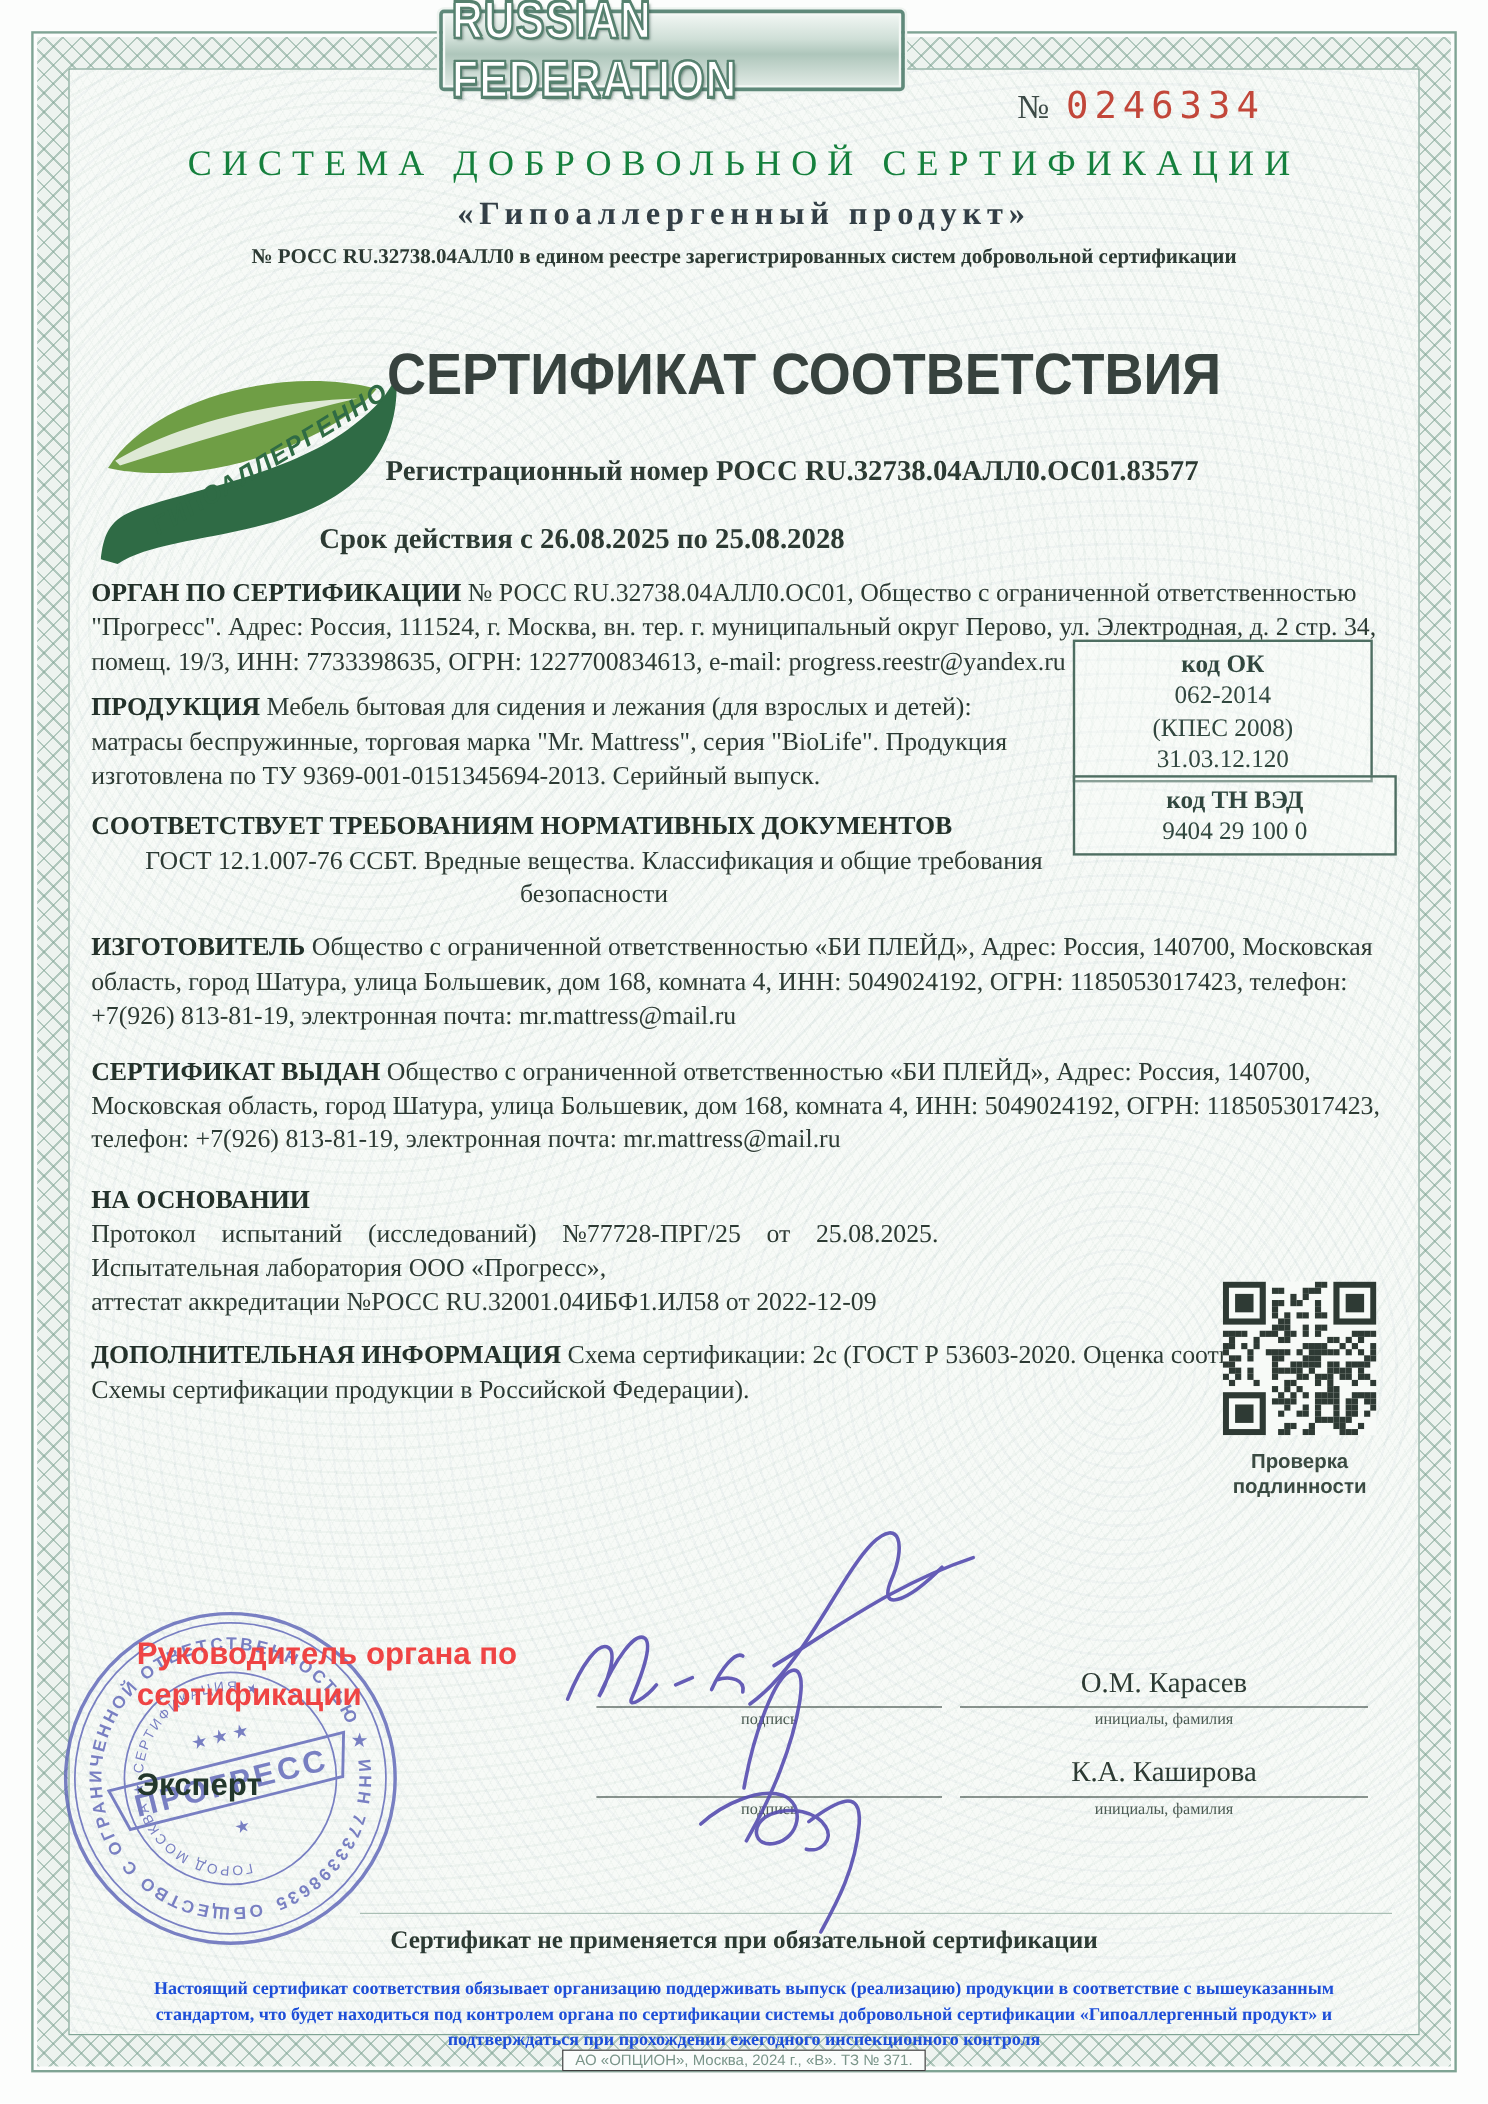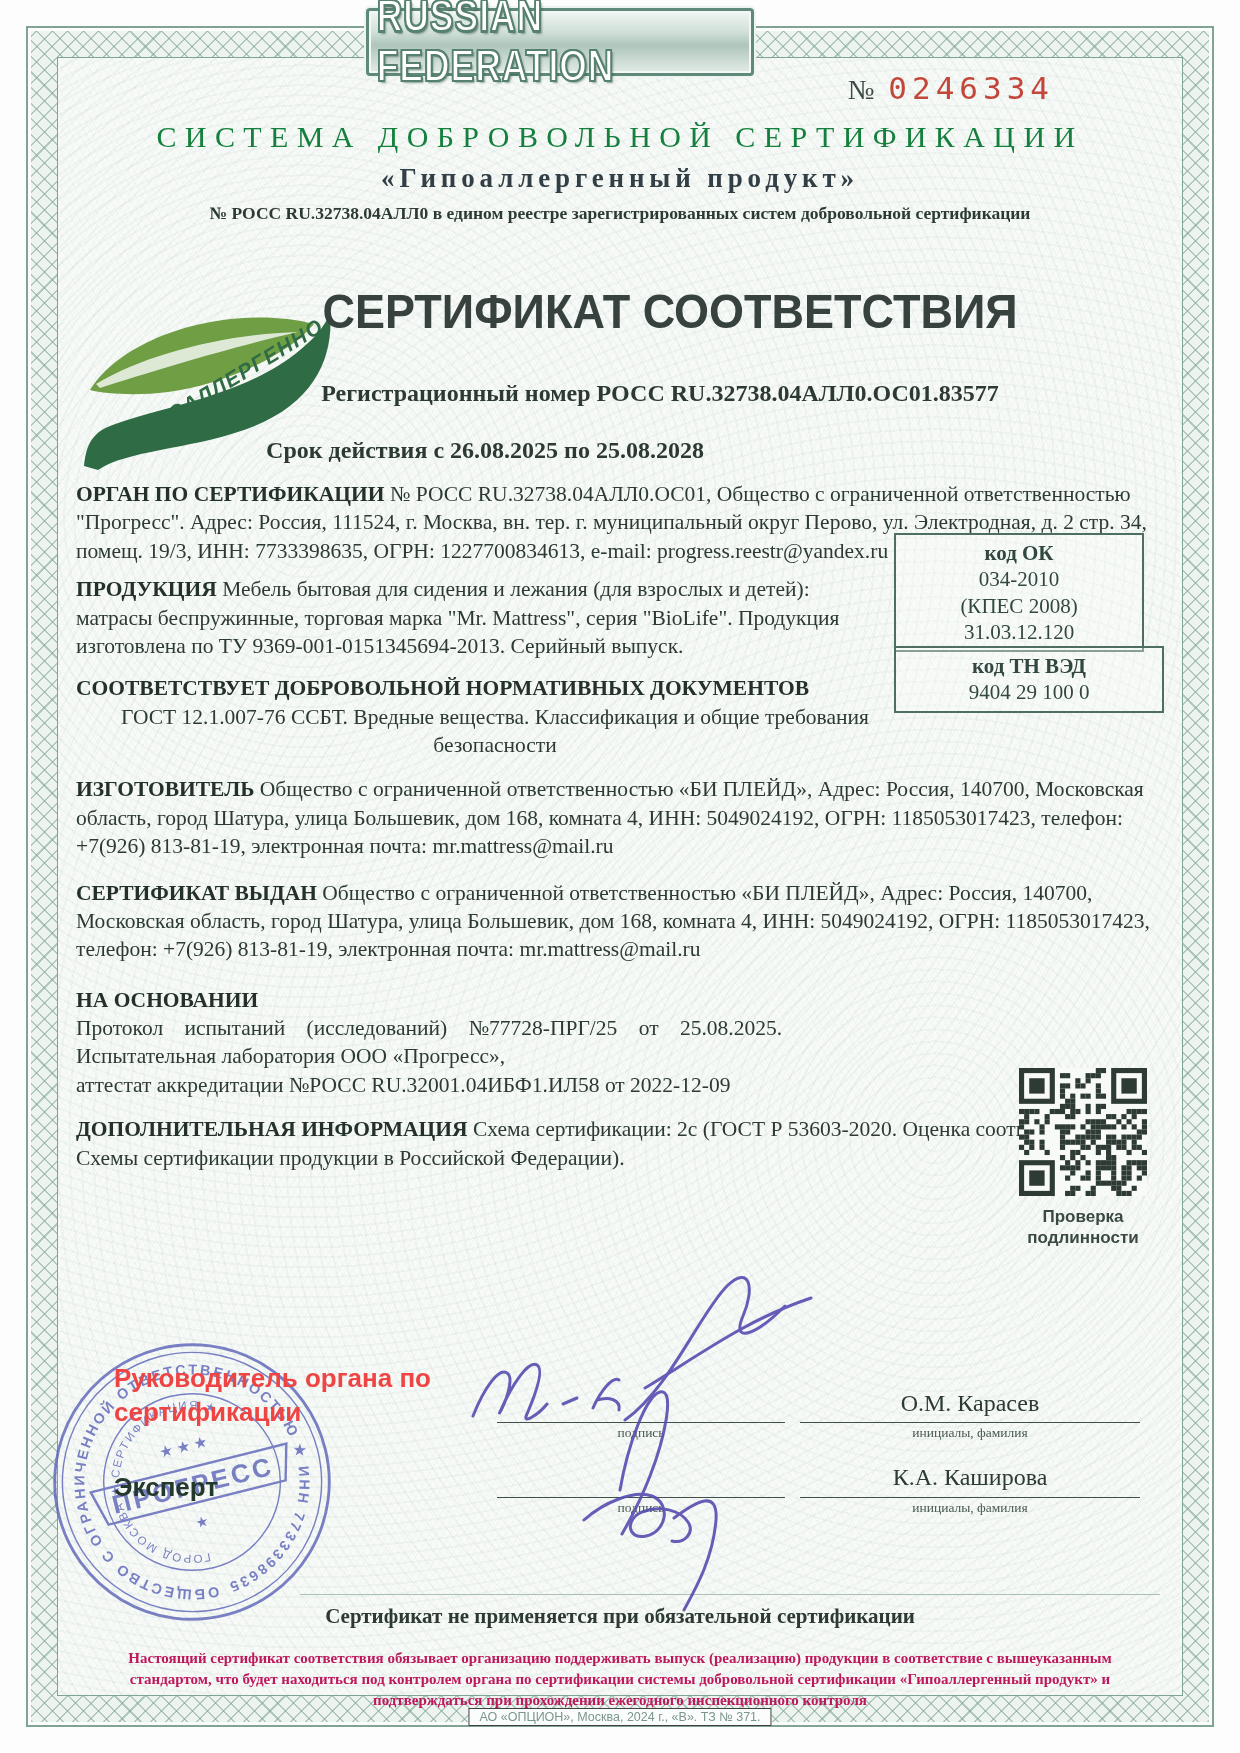--- a/index.html
+++ b/index.html
@@ -87,21 +87,21 @@
   .sig-svg{position:absolute;z-index:8;pointer-events:none;}
   .sig1{left:455px;top:1258px;width:380px;height:175px;}
   .sig2{left:528px;top:1378px;width:250px;height:240px;}
   .stamp{position:absolute;left:48px;top:1338px;width:288px;height:288px;z-index:6;opacity:.82;
       transform:rotate(-14deg);}
   
   .sep-line{position:absolute;top:1594px;left:300px;right:80px;border-top:1px solid #aabfb5;z-index:5;}
   .no-oblig{position:absolute;top:1604px;left:0;width:100%;text-align:center;z-index:7;
       font-size:21px;font-weight:bold;color:#2c3a33;}
   .disclaimer{position:absolute;top:1648px;left:86px;width:1068px;z-index:5;text-align:center;
-      font-size:15px;font-weight:bold;color:#be185d;line-height:1.4;}
+      font-size:15px;font-weight:bold;color:#1d4ed8;line-height:1.4;}
   .print-info{position:absolute;bottom:27px;left:50%;transform:translateX(-50%);z-index:9;
       font-family:"Liberation Sans", sans-serif;font-size:12.5px;color:#7a958a;
       border:1px solid #404040;background:#fbfdfc;padding:1px 10px;white-space:nowrap;}
 </style>
 </head>
 <body>
 
 <div class="page">
 
   <div class="frame-outer"></div>
@@ -131,36 +131,36 @@
     </text>
   </svg>
 
   <div class="main-title">СЕРТИФИКАТ СООТВЕТСТВИЯ</div>
   <div class="reg-line">Регистрационный номер РОСС RU.32738.04АЛЛ0.ОС01.83577</div>
   <div class="validity">Срок действия с 26.08.2025 по 25.08.2028</div>
 
   <div class="sections">
     <p><span class="sec-label">ОРГАН ПО СЕРТИФИКАЦИИ</span> <span>№ РОСС RU.32738.04АЛЛ0.ОС01, Общество с ограниченной ответственностью "Прогресс". Адрес: Россия, 111524, г. Москва, вн. тер. г. муниципальный округ Перово, ул. Электродная, д. 2 стр. 34, помещ. 19/3, ИНН: 7733398635, ОГРН: 1227700834613, e-mail: progress.reestr@yandex.ru</span></p>
     <p class="p-product"><span class="sec-label">ПРОДУКЦИЯ</span> <span>Мебель бытовая для сидения и лежания (для взрослых и детей): матрасы беспружинные, торговая марка "Mr. Mattress", серия "BioLife". Продукция изготовлена по ТУ 9369-001-0151345694-2013. Серийный выпуск.</span></p>
-    <p class="p-conforms"><span class="sec-label">СООТВЕТСТВУЕТ ДОБРОВОЛЬНОЙ НОРМАТИВНЫХ ДОКУМЕНТОВ</span><br>
+    <p class="p-conforms"><span class="sec-label">СООТВЕТСТВУЕТ ТРЕБОВАНИЯМ НОРМАТИВНЫХ ДОКУМЕНТОВ</span><br>
       <span class="p-conforms-text" style="display:inline-block;text-align:center;">ГОСТ 12.1.007-76 ССБТ. Вредные вещества. Классификация и общие требования безопасности</span></p>
     <p class="p-mfr"><span class="sec-label">ИЗГОТОВИТЕЛЬ</span> <span>Общество с ограниченной ответственностью «БИ ПЛЕЙД», Адрес: Россия, 140700, Московская область, город Шатура, улица Большевик, дом 168, комната 4, ИНН: 5049024192, ОГРН: 1185053017423, телефон: +7(926) 813-81-19, электронная почта: mr.mattress@mail.ru</span></p>
     <p class="p-issued"><span class="sec-label">СЕРТИФИКАТ ВЫДАН</span> <span>Общество с ограниченной ответственностью «БИ ПЛЕЙД», Адрес: Россия, 140700, Московская область, город Шатура, улица Большевик, дом 168, комната 4, ИНН: 5049024192, ОГРН: 1185053017423, телефон: +7(926) 813-81-19, электронная почта: mr.mattress@mail.ru</span></p>
     <p class="p-basis">
       <span class="sec-label">НА ОСНОВАНИИ</span><br>
       <span class="basis-line1">Протокол испытаний (исследований) №77728-ПРГ/25 от 25.08.2025.</span><br>
       <span>Испытательная лаборатория ООО «Прогресс»,</span><br>
       <span>аттестат аккредитации №РОСС RU.32001.04ИБФ1.ИЛ58 от 2022-12-09</span>
     </p>
     <p class="p-add"><span class="sec-label">ДОПОЛНИТЕЛЬНАЯ ИНФОРМАЦИЯ</span> <span>Схема сертификации: 2с (ГОСТ Р 53603-2020. Оценка соответствия. Схемы сертификации продукции в Российской Федерации).</span></p>
   </div>
 
   <div class="code-box ok-box">
     <div class="cb-title">код ОК</div>
-    <div>034-2010</div>
+    <div>062-2014</div>
     <div>(КПЕС 2008)</div>
     <div>31.03.12.120</div>
   </div>
   <div class="code-box tnved-box">
     <div class="cb-title">код ТН ВЭД</div>
     <div>9404 29 100 0</div>
   </div>
 
   <div class="qr-wrap">
     <svg id="qr-svg" width="128" height="128" viewBox="0 0 125 125" style="background:#f7faf7">

